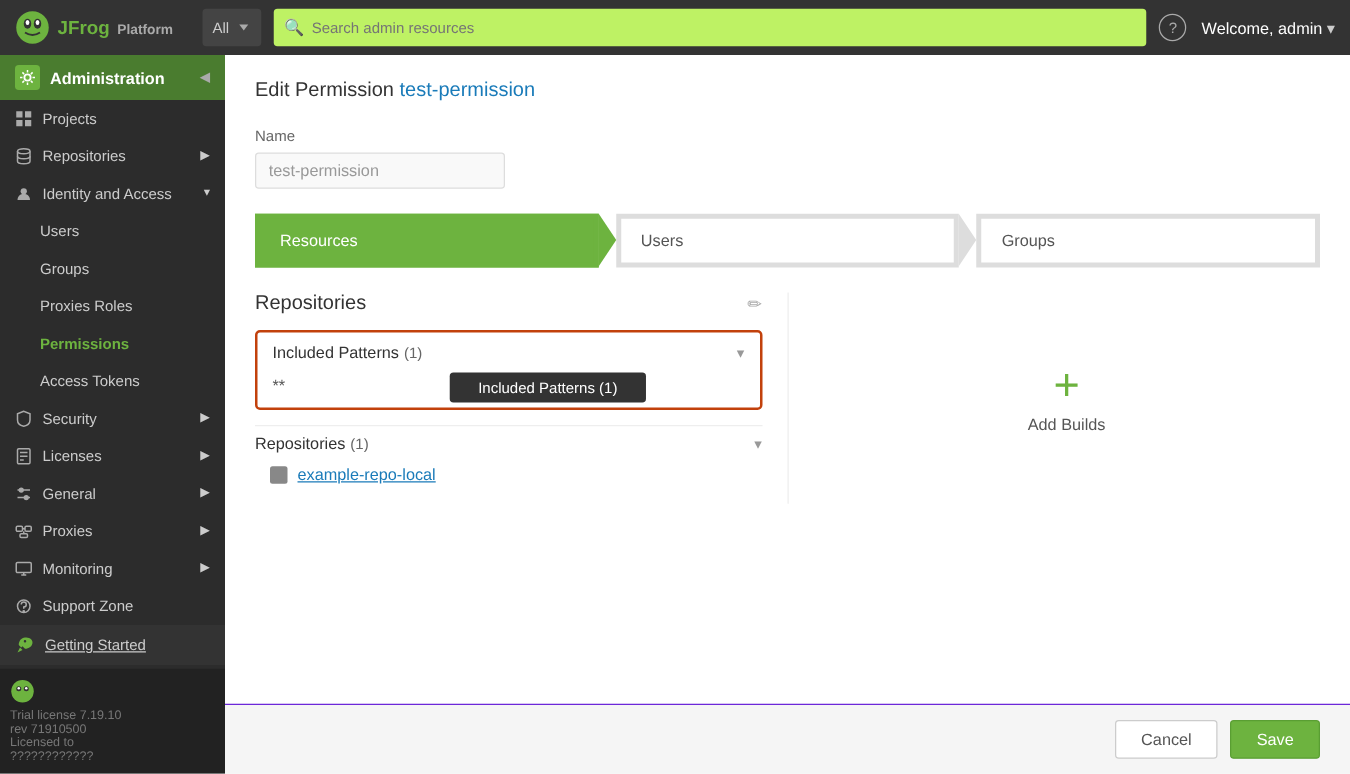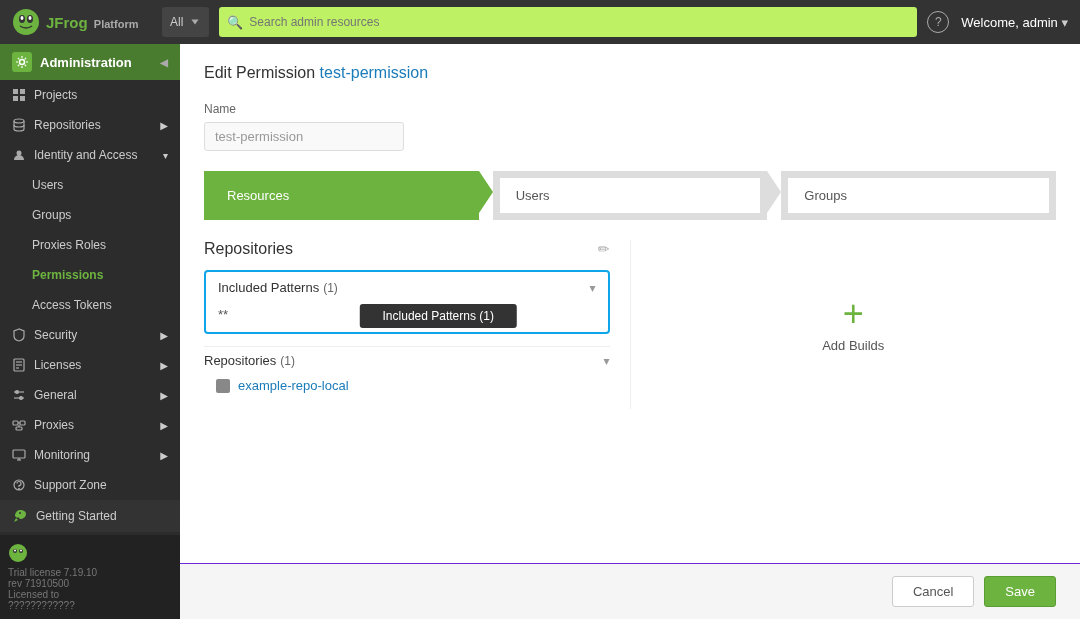--- a/index.html
+++ b/index.html
@@ -18,67 +18,67 @@
     .topbar-right { display: flex; align-items: center; gap: 12px; color: #ccc; font-size: 13px; margin-left: auto; }
     .topbar-right .help-icon { width: 22px; height: 22px; border-radius: 50%; border: 1px solid #aaa; display: flex; align-items: center; justify-content: center; color: #aaa; font-size: 12px; cursor: pointer; }
     .welcome-text { color: #ccc; font-size: 13px; cursor: pointer; }
     .welcome-text span { color: white; }
 
     
     .main-layout { display: flex; flex: 1; overflow: hidden; }
 
     
     .sidebar { width: 180px; background: #2c2c2c; display: flex; flex-direction: column; color: #ccc; flex-shrink: 0; overflow-y: auto; }
-    .sidebar-item { display: flex; align-items: center; gap: 8px; padding: 8px 12px; cursor: pointer; font-size: 12px; color: #ccc; position: relative; }
+    .sidebar-item { display: flex; align-items: flex-start; gap: 8px; padding: 8px 12px; cursor: pointer; font-size: 12px; color: #ccc; position: relative; }
     .sidebar-item .chevron { margin-left: auto; font-size: 10px; }
     .sidebar-admin-header { background: #4a7c2f; color: white; padding: 8px 12px; font-size: 13px; font-weight: 600; display: flex; align-items: center; gap: 8px; }
     .sidebar-admin-header .gear-icon { width: 20px; height: 20px; background: #6db33f; border-radius: 3px; display: flex; align-items: center; justify-content: center; }
     .sub-item { padding-left: 32px; font-size: 12px; }
     .sub-item.active-text { color: #6db33f; }
     .sidebar-bottom { margin-top: auto; padding: 8px; background: #222; font-size: 10px; color: #777; }
-    .getting-started { display: flex; align-items: center; gap: 8px; padding: 8px 12px; background: #333; color: #ccc; font-size: 12px; cursor: pointer; }
+    .getting-started { display: flex; align-items: center; gap: 8px; padding: 8px 12px; background: #333; color: #ccc; font-size: 12px; cursor: pointer; text-decoration: underline; }
 
     
     .content { flex: 1; display: flex; flex-direction: column; overflow: hidden; }
     .content-main { flex: 1; overflow-y: auto; padding: 20px 24px; background: white; }
 
     
     .page-title { font-size: 16px; color: #333; margin-bottom: 20px; }
     .page-title .perm-link { color: #1a7bb9; text-decoration: none; }
 
     
     .field-label { font-size: 12px; color: #666; margin-bottom: 6px; }
     .field-input { border: 1px solid #ddd; border-radius: 3px; padding: 6px 10px; font-size: 13px; color: #999; background: #f9f9f9; width: 200px; }
 
     
     .wizard-tabs { display: flex; margin: 20px 0 20px 0; }
-    .wizard-tab { flex: 1; padding: 10px 16px; font-size: 13px; display: flex; align-items: center; gap: 8px; border: 7px solid #6d28d9; cursor: pointer; }
+    .wizard-tab { flex: 1; padding: 10px 16px; font-size: 13px; display: flex; align-items: center; gap: 8px; border: 4px solid #6d28d9; cursor: pointer; }
     .wizard-tab.active { background: #6db33f; color: white; border-color: #6db33f; }
     .wizard-tab.inactive { background: white; color: #555; border-color: #ddd; }
 
     
     .section-title { font-size: 16px; color: #333; margin-bottom: 12px; display: flex; align-items: center; gap: 8px; }
     .section-title .edit-btn { color: #aaa; cursor: pointer; font-size: 14px; margin-left: auto; }
 
     
-    .patterns-box { border: 2px solid #0ea5e9; border-radius: 4px; margin-bottom: 12px; position: relative; }
+    .patterns-box { border: 2px solid #c2410c; border-radius: 4px; margin-bottom: 12px; position: relative; }
     .patterns-header { display: flex; align-items: center; padding: 8px 12px; cursor: pointer; }
     .patterns-header-label { font-size: 13px; color: #333; }
     .patterns-header-count { font-size: 12px; color: #666; margin-left: 4px; }
     .patterns-header-chevron { margin-left: auto; color: #999; font-size: 12px; }
     .patterns-content { padding: 4px 12px 10px; font-size: 13px; color: #555; }
     .tooltip-box { position: absolute; background: #333; color: white; font-size: 12px; padding: 5px 23px; border-radius: 3px; top: 32px; left: 50%; transform: translateX(-30%); white-space: nowrap; z-index: 10; }
 
     
     .repos-subsection { margin-bottom: 12px; }
     .repos-subsection-header { display: flex; align-items: center; padding: 6px 0; cursor: pointer; border-top: 1px solid #eee; }
     .repos-subsection-label { font-size: 13px; color: #333; }
     .repos-subsection-count { font-size: 12px; color: #666; margin-left: 4px; }
     .repos-subsection-chevron { margin-left: auto; color: #999; font-size: 12px; }
-    .repo-item { display: flex; align-items: center; gap: 8px; padding: 4px 12px; font-size: 13px; color: #1a7bb9; }
+    .repo-item { display: flex; align-items: center; gap: 8px; padding: 4px 12px; font-size: 13px; color: #1a7bb9; text-decoration: underline; }
     .repo-icon { width: 14px; height: 14px; background: #888; border-radius: 2px; display: flex; align-items: center; justify-content: center; }
 
     
     .add-builds-section { display: flex; flex-direction: column; align-items: center; justify-content: center; padding: 40px; color: #6db33f; }
     .add-builds-plus { font-size: 36px; line-height: 1; color: #6db33f; }
     .add-builds-label { font-size: 13px; color: #555; margin-top: 6px; }
 
     
     .two-col { display: flex; gap: 0; }
     .col-left { flex: 1; padding-right: 20px; }

